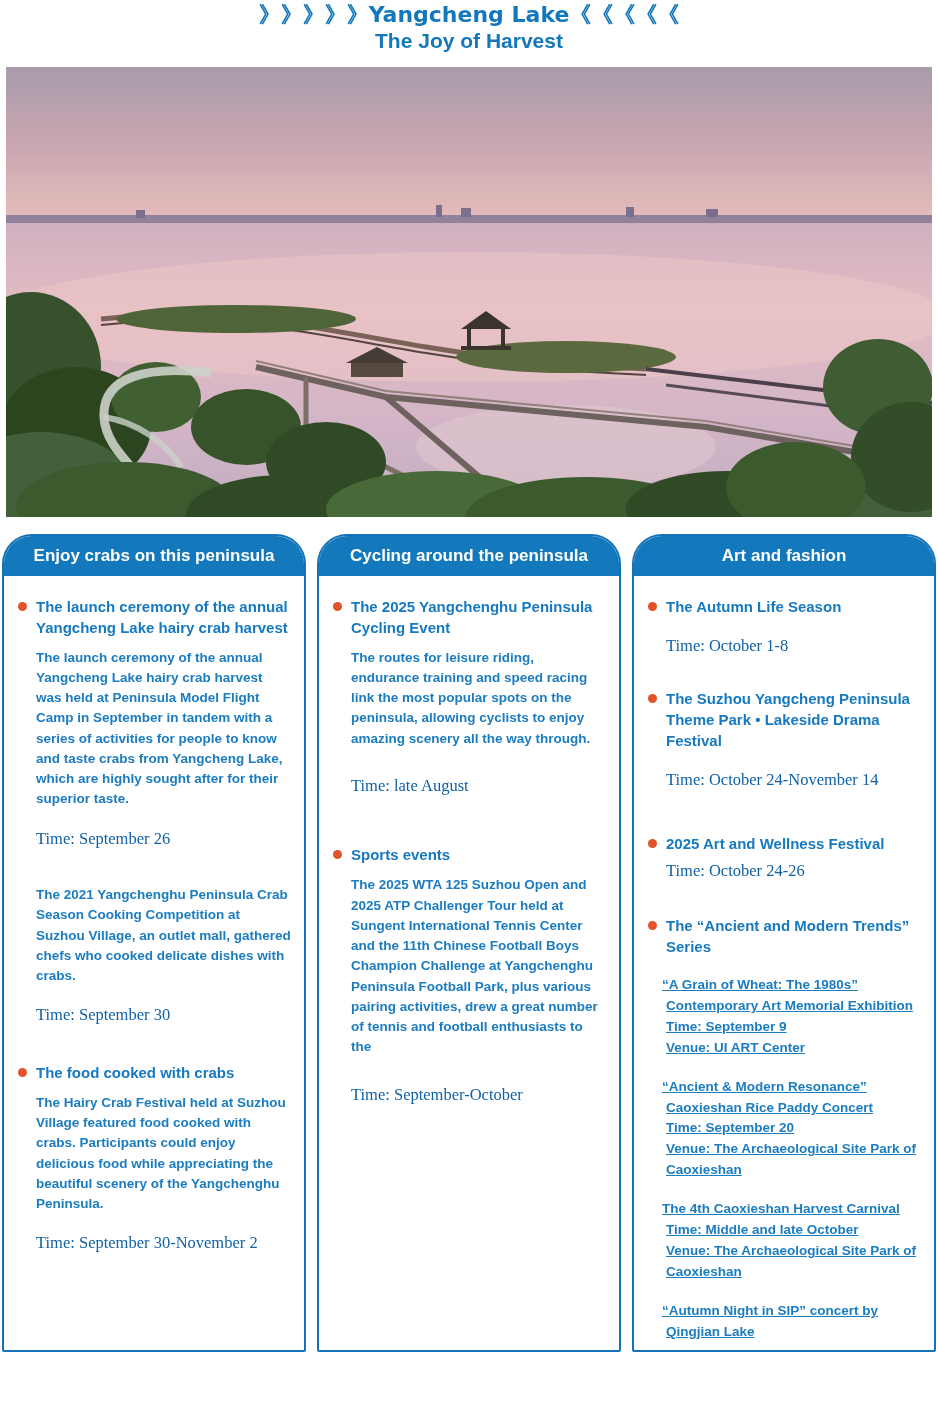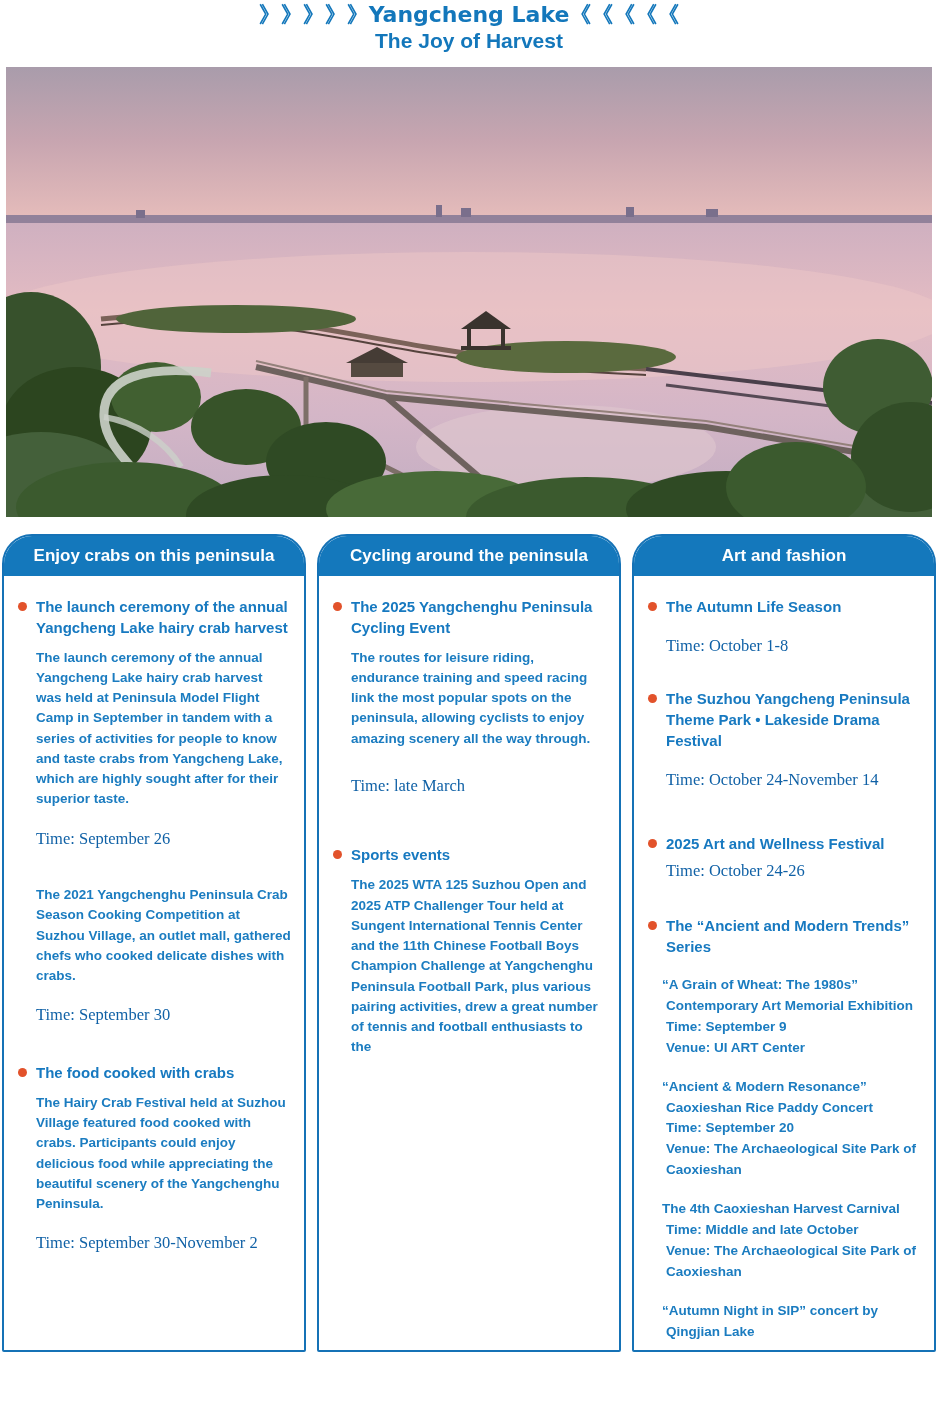--- a/index.html
+++ b/index.html
@@ -63,21 +63,21 @@
   }
   .item-time{
     margin:18px 0 0 20px;
     font-family:"Liberation Serif", serif;
     font-size:16.5px; color:#1061a6; line-height:1.3;
   }
   .subevent{
     margin:18px 0 0 20px;
     font-size:13.5px; font-weight:bold; color:#1b7cc0; line-height:1.55;
   }
-  .subevent .se-line{ display:block; }
+  .subevent .se-line{ display:block;text-decoration:underline; }
   .se-name{ text-indent:-4px; }
 </style>
 </head>
 <body>
 
 <div class="hdr">
   <div class="hdr-title">》》》》》Yangcheng Lake《《《《《</div>
   <div class="hdr-sub">The Joy of Harvest</div>
 </div>
 
@@ -188,28 +188,29 @@
 
   <div class="column">
     <div class="col-head">Cycling around the peninsula</div>
     <div class="col-body">
       <div class="item" style="margin-bottom:48px;">
         <div class="item-title">
           <span class="dot"></span>
           <span>The 2025 Yangchenghu Peninsula Cycling Event</span>
         </div>
         <div class="item-body">The routes for leisure riding, endurance training and speed racing link the most popular spots on the peninsula, allowing cyclists to enjoy amazing scenery all the way through.</div>
-        <div class="item-time" style="margin-top:26px;">Time: late March</div>
+        <div class="item-time" style="margin-top:26px;">Time: late August</div>
       </div>
       <div class="item">
         <div class="item-title">
           <span class="dot"></span>
           <span>Sports events</span>
         </div>
         <div class="item-body">The 2025 WTA 125 Suzhou Open and 2025 ATP Challenger Tour held at Sungent International Tennis Center and the 11th Chinese Football Boys Champion Challenge at Yangchenghu Peninsula Football Park, plus various pairing activities, drew a great number of tennis and football enthusiasts to the</div>
+        <div class="item-time" style="margin-top:26px;">Time: September-October</div>
       </div>
     </div>
   </div>
 
   <div class="column">
     <div class="col-head">Art and fashion</div>
     <div class="col-body">
       <div class="item" style="margin-bottom:32px;">
         <div class="item-title">
           <span class="dot"></span>

